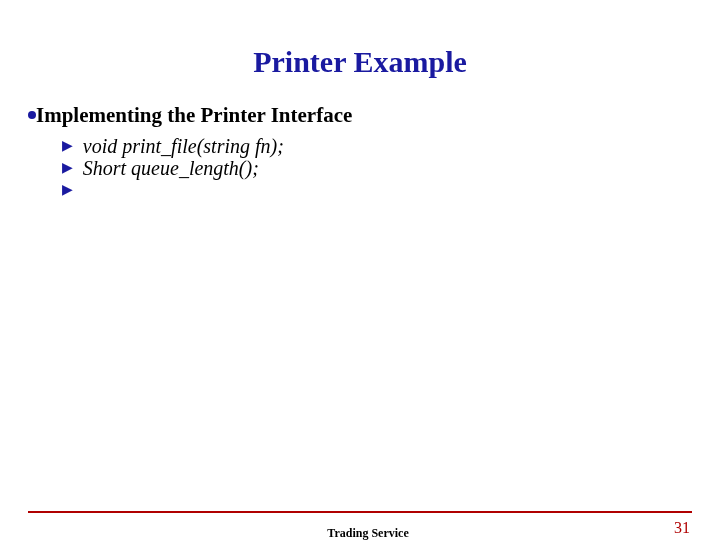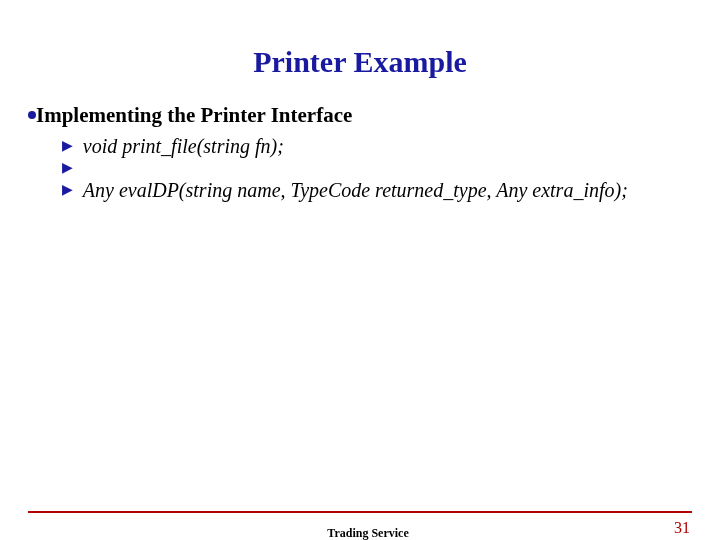--- a/index.html
+++ b/index.html
@@ -114,24 +114,24 @@
       <div class="heading">Implementing the Printer Interface</div>
     </div>
 
     <div class="sub-list">
       <div class="sub-row">
         <div class="arrow">▶</div>
         <div class="sub-text">void print_file(string fn);</div>
       </div>
       <div class="sub-row">
         <div class="arrow">▶</div>
+        <div class="sub-text">Short queue_length();</div>
       </div>
       <div class="sub-row">
         <div class="arrow">▶</div>
-        <div class="sub-text">Any evalDP(string name, TypeCode returned_type, Any extra_info);</div>
       </div>
     </div>
   </div>
 
   <div class="footer-line"></div>
   <div class="footer-text">Trading Service</div>
   <div class="page-num">31</div>
 
 </div>
 

